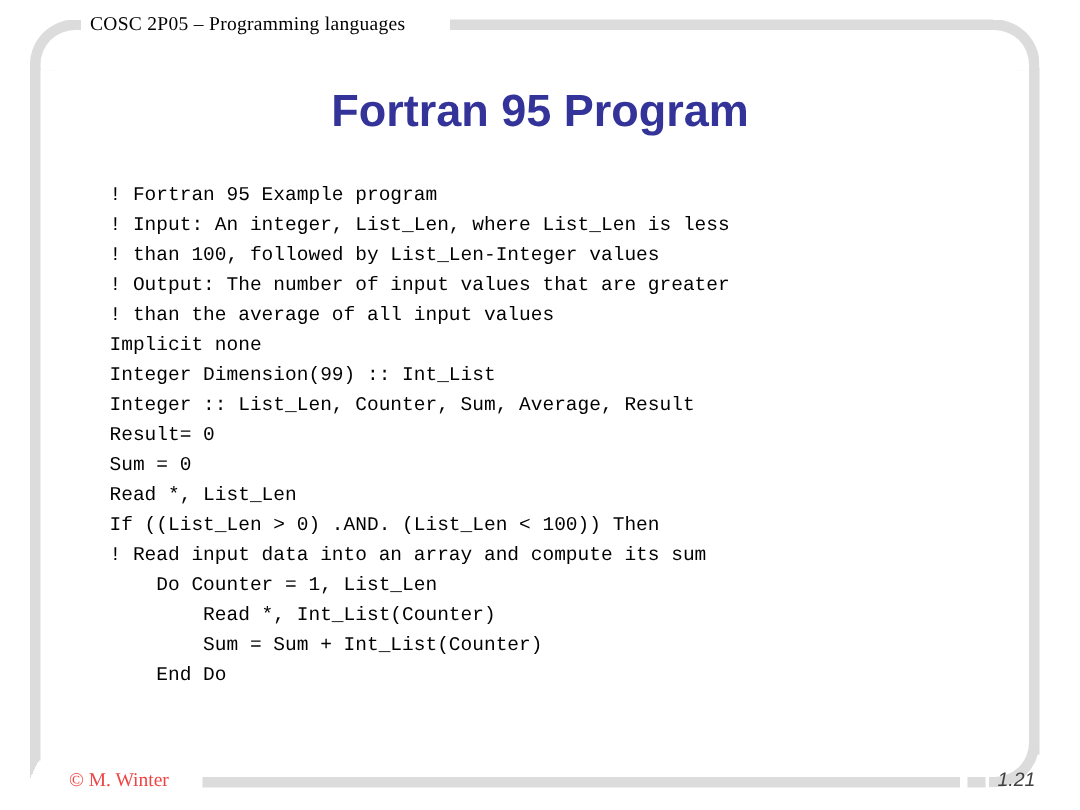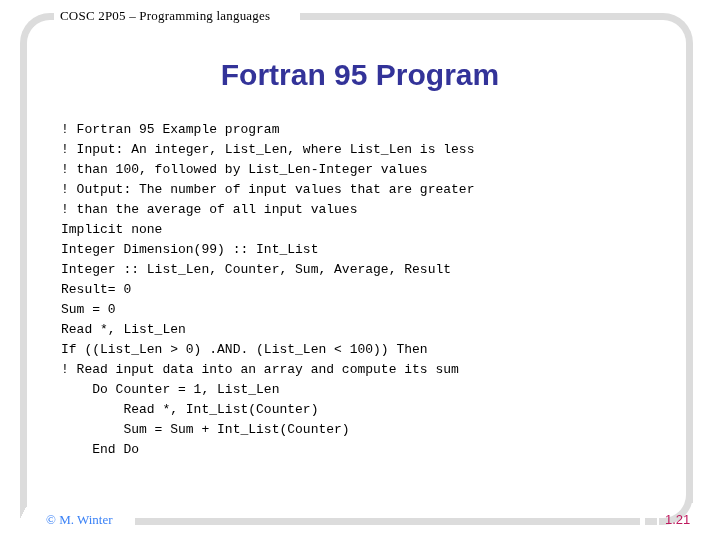--- a/index.html
+++ b/index.html
@@ -144,40 +144,42 @@
     width: 600px;
     font-family: "Liberation Mono", monospace;
     font-size: 13.0px;
     line-height: 20px;
     color: #000000;
     white-space: pre;
   }
   #code-body .code-line {
     height: 20px;
     white-space: pre;
+    margin-left: 12px;
   }
 
   
   #footer-copyright {
     position: absolute;
     left: 46px;
     top: 512px;
     font-family: "Liberation Serif", serif;
     font-size: 13px;
-    color: #3b82f6;
+    color: #ef4444;
     white-space: nowrap;
   }
   #footer-pagenum {
     position: absolute;
     left: 665px;
     top: 512px;
     font-family: "Liberation Sans", sans-serif;
     font-size: 13px;
-    color: #be185d;
+    color: #404040;
     white-space: nowrap;
+    font-style: italic;
   }
 </style>
 </head>
 <body>
 
 <div id="slide">
 
   <div class="corner-tl"></div>
   <div class="band-left-vert"></div>
   <div class="band-left-taper"></div>

